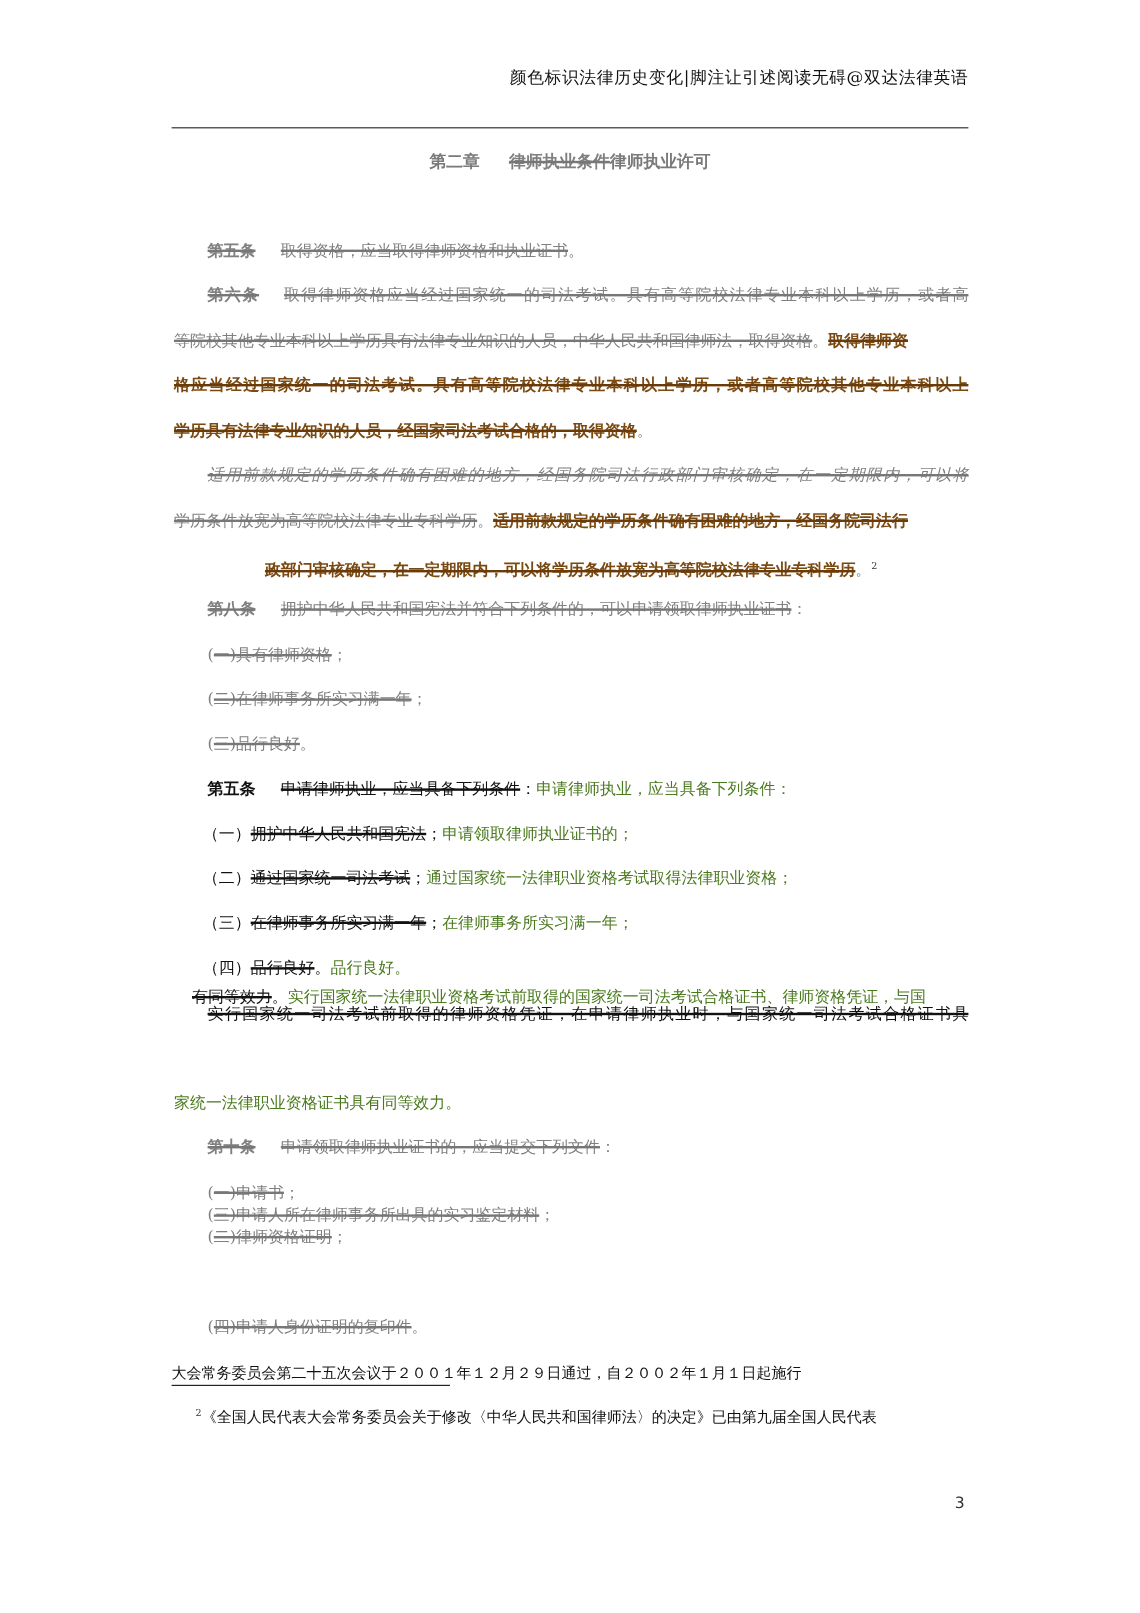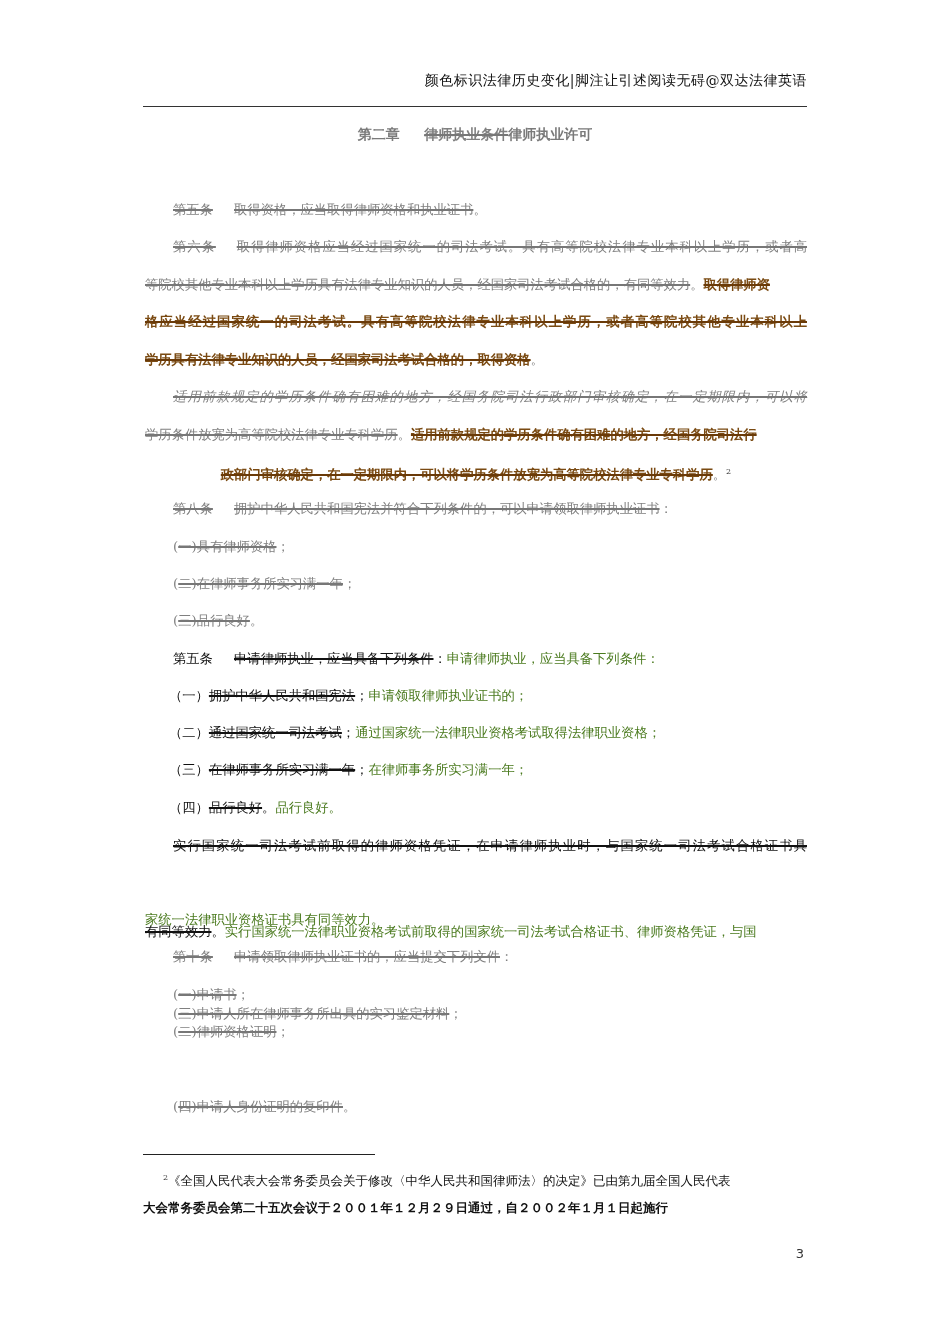--- a/index.html
+++ b/index.html
@@ -1,29 +1,29 @@
 <!DOCTYPE html>
 <html><head>
 <meta charset="utf-8">
 <style>
   html, body { margin: 0; padding: 0; background: #ffffff; }
   body { width: 950px; height: 1344px; position: relative; font-family: "DejaVu Serif", "Liberation Serif", serif; color: #000; overflow: hidden; }
   .page { position: absolute; left: 0; top: 0; width: 950px; height: 1344px; }
-  .header-text { position: absolute; right: 143px; top: 72px; font-size: 14px; color: #111; letter-spacing: 0.5px; }
+  .header-text { position: absolute; right: 143px; top: 56px; font-size: 14px; color: #111; letter-spacing: 0.5px; }
   .header-rule { position: absolute; left: 143px; right: 143px; top: 106px; height: 0; border-top: 1.3px solid #333; }
   .chapter-title { position: absolute; left: 0; right: 0; top: 126px; text-align: center; font-size: 14px; color: #7a7a7a; font-weight: bold; }
   .body { position: absolute; left: 145px; width: 662px; font-size: 13.3px; }
   .line { position: absolute; left: 0; width: 662px; white-space: nowrap; line-height: 20px; }
   .gray { color: #808080; }
   .gray-s { color: #808080; text-decoration: line-through; text-decoration-color: #777; text-decoration-thickness: 1.5px; }
   .brown-s { color: #7a4a12; font-weight: bold; text-decoration: line-through; text-decoration-color: #6a3a08; text-decoration-thickness: 2px; }
   .black-s { color: #111; text-decoration: line-through; text-decoration-thickness: 1.5px; }
   .green { color: #4a7a1e; }
   .black { color: #111; }
-  .bold { font-weight: normal; }
+  .bold { font-weight: bold; }
   .sup { font-size: 8px; vertical-align: super; color: #333; }
   .just { text-align: justify; text-align-last: justify; }
   .footnote-rule { position: absolute; left: 143px; top: 1154px; width: 232px; border-top: 1.3px solid #222; }
   .footnote { position: absolute; left: 143px; width: 670px; font-size: 12.5px; color: #111; line-height: 20px; white-space: nowrap; }
   .page-number { position: absolute; right: 146px; top: 1246px; font-size: 13px; color: #333; font-family: "DejaVu Sans", sans-serif; }
 </style>
 </head>
 <body>
 
 <div class="page">
@@ -40,21 +40,21 @@
 
     <div class="line" style="top:200px; padding-left:28px;">
       <span class="gray-s bold">第五条</span>&nbsp;&nbsp;&nbsp;&nbsp;
       <span class="gray-s">取得资格，应当取得律师资格和执业证书</span><span class="gray">。</span>
     </div>
 
     <div class="line just" style="top:237px; padding-left:28px; width:634px;">
       <span class="gray-s bold">第六条</span>&nbsp;&nbsp;&nbsp;&nbsp;<span class="gray-s">取得律师资格应当经过国家统一的司法考试。具有高等院校法律专业本科以上学历，或者高</span>
     </div>
     <div class="line" style="top:275px;">
-      <span class="gray-s">等院校其他专业本科以上学历具有法律专业知识的人员，经国家司法考试合格的，有同等效力</span><span class="gray">。</span><span class="brown-s">取得律师资</span>
+      <span class="gray-s">等院校其他专业本科以上学历具有法律专业知识的人员，中华人民共和国律师法，取得资格</span><span class="gray">。</span><span class="brown-s">取得律师资</span>
     </div>
     <div class="line just" style="top:312px;">
       <span class="brown-s">格应当经过国家统一的司法考试。具有高等院校法律专业本科以上学历，或者高等院校其他专业本科以上</span>
     </div>
     <div class="line" style="top:350px;">
       <span class="brown-s">学历具有法律专业知识的人员，经国家司法考试合格的，取得资格</span><span class="gray">。</span>
     </div>
 
     <div class="line just" style="top:387px; padding-left:28px; width:634px;font-style:italic;">
       <span class="gray-s">适用前款规定的学历条件确有困难的地方，经国务院司法行政部门审核确定，在一定期限内，可以将</span>
@@ -93,21 +93,21 @@
     <div class="line" style="top:760px; padding-left:24px;">
       <span class="black">（三）</span><span class="black-s">在律师事务所实习满一年</span><span class="black">；</span><span class="green">在律师事务所实习满一年；</span>
     </div>
     <div class="line" style="top:798px; padding-left:24px;">
       <span class="black">（四）</span><span class="black-s">品行良好</span><span class="black">。</span><span class="green">品行良好。</span>
     </div>
 
     <div class="line just" style="top:836px; padding-left:28px; width:634px;">
       <span class="black-s">实行国家统一司法考试前取得的律师资格凭证，在申请律师执业时，与国家统一司法考试合格证书具</span>
     </div>
-    <div class="line" style="top:922px;">
+    <div class="line" style="top:822px;margin-left:15px;">
       <span class="black-s">有同等效力</span><span class="black">。</span><span class="green">实行国家统一法律职业资格考试前取得的国家统一司法考试合格证书、律师资格凭证，与国</span>
     </div>
     <div class="line" style="top:910px;">
       <span class="green">家统一法律职业资格证书具有同等效力。</span>
     </div>
 
     <div class="line" style="top:947px; padding-left:28px;">
       <span class="gray-s bold">第十条</span>&nbsp;&nbsp;&nbsp;&nbsp;
       <span class="gray-s">申请领取律师执业证书的，应当提交下列文件</span><span class="gray">：</span>
     </div>
@@ -122,18 +122,18 @@
     </div>
     <div class="line" style="top:1097px; padding-left:28px;">
       <span class="gray">(</span><span class="gray-s">四)申请人身份证明的复印件</span><span class="gray">。</span>
     </div>
   </div>
 
   <div class="footnote-rule"></div>
   <div class="footnote" style="top:1168px;margin-left:20px;">
     <span class="sup">2</span><span>《全国人民代表大会常务委员会关于修改〈中华人民共和国律师法〉的决定》已由第九届全国人民代表</span>
   </div>
-  <div class="footnote" style="top:1198px;font-weight:bold;">
+  <div class="footnote" style="top:1134px;">
     <span>大会常务委员会第二十五次会议于２００１年１２月２９日通过，自２００２年１月１日起施行</span>
   </div>
 
   <div class="page-number">3</div>
 </div>
 
 </body></html>

